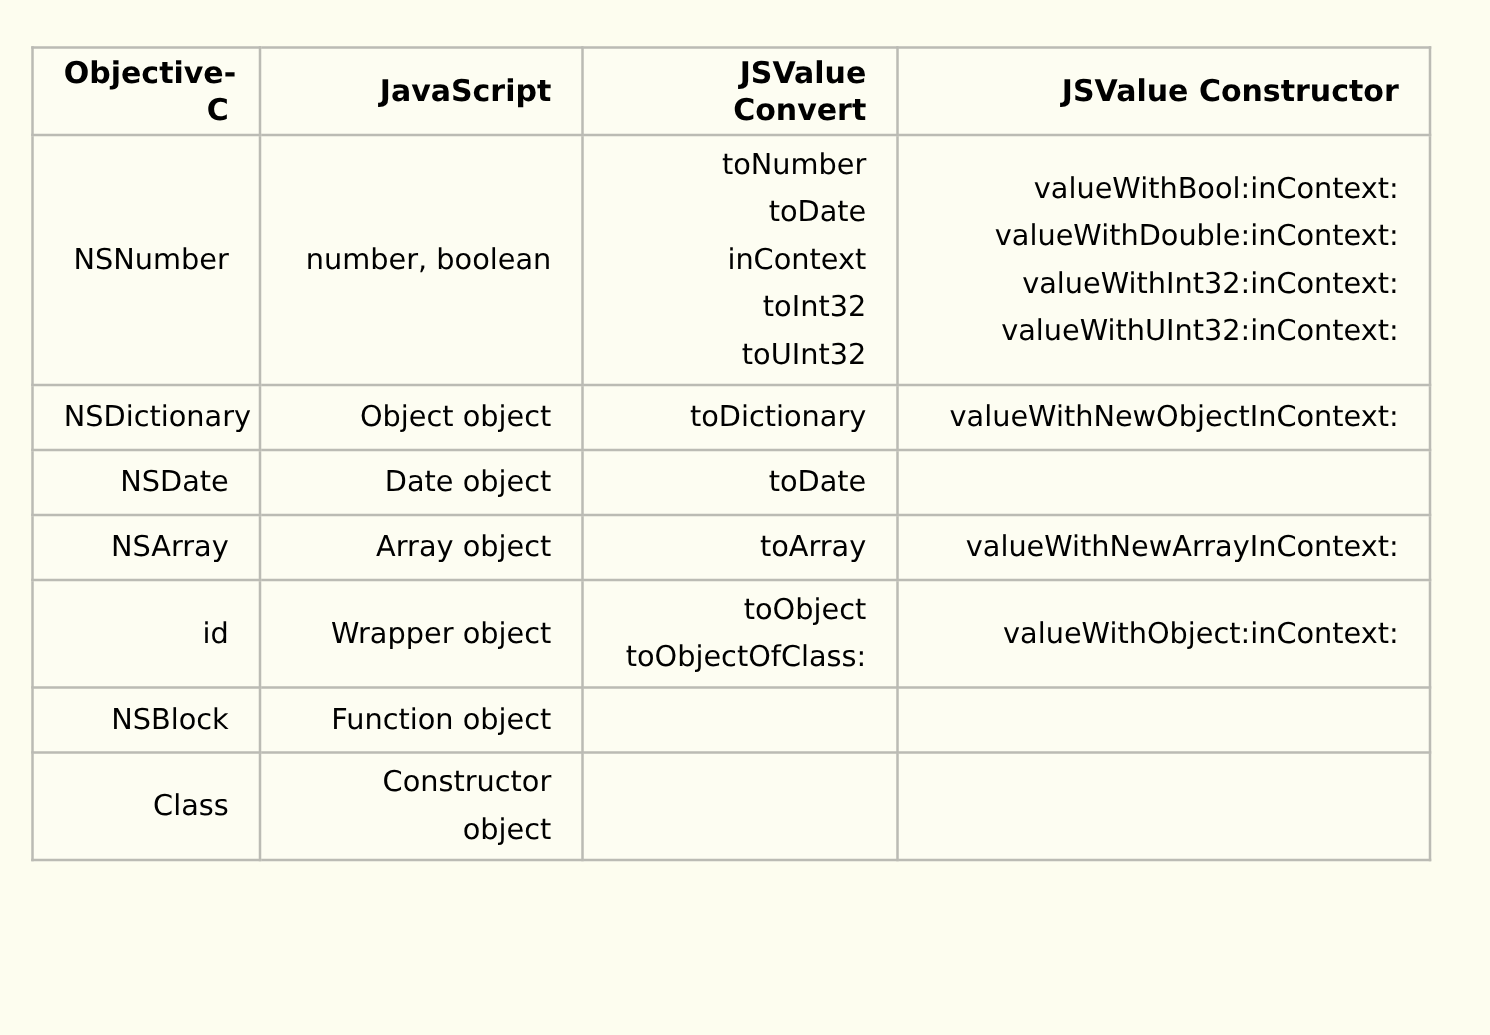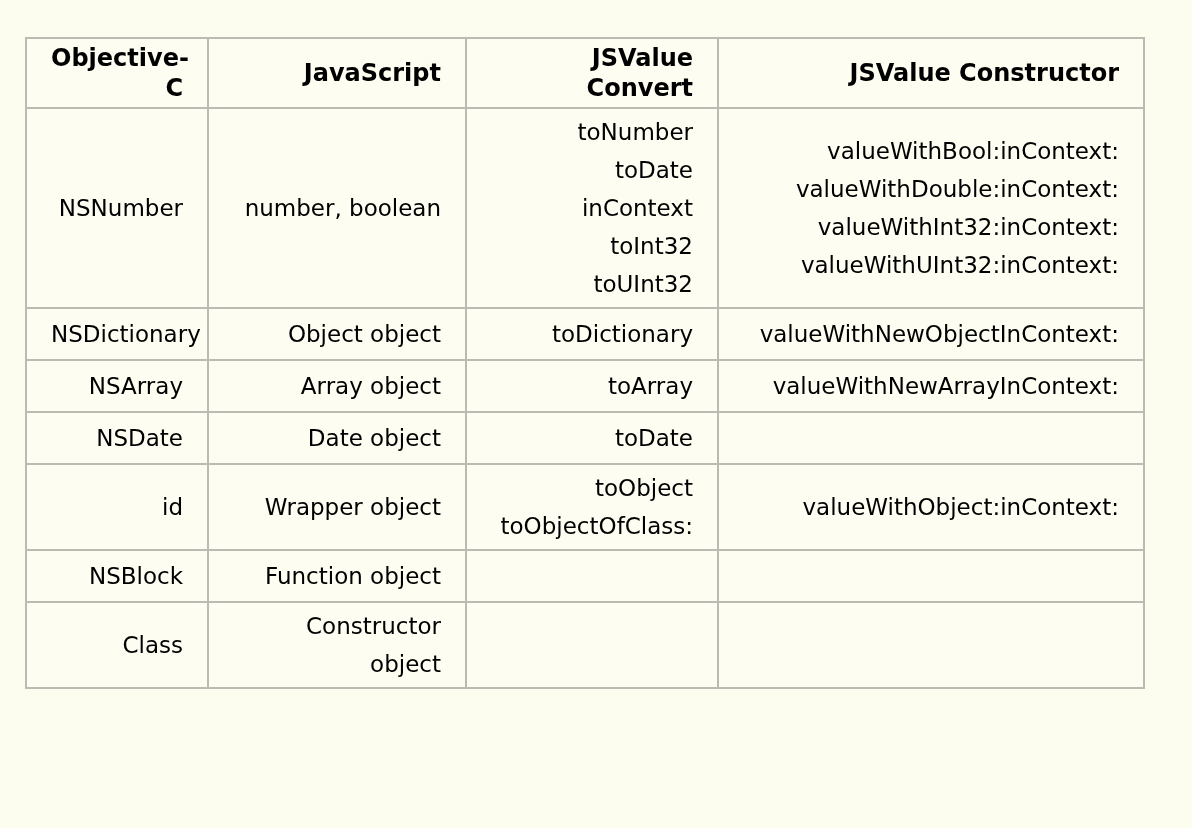--- a/index.html
+++ b/index.html
@@ -98,43 +98,43 @@
         </td>
         <td>
           <div>toDictionary</div>
         </td>
         <td>
           <div>valueWithNewObjectInContext:</div>
         </td>
       </tr>
       <tr>
         <td>
+          <div>NSDate</div>
+        </td>
+        <td>
+          <div>Date object</div>
+        </td>
+        <td>
+          <div>toDate</div>
+        </td>
+        <td></td>
+      </tr>
+      <tr>
+        <td>
           <div>NSArray</div>
         </td>
         <td>
           <div>Array object</div>
         </td>
         <td>
           <div>toArray</div>
         </td>
         <td>
           <div>valueWithNewArrayInContext:</div>
         </td>
-      </tr>
-      <tr>
-        <td>
-          <div>NSDate</div>
-        </td>
-        <td>
-          <div>Date object</div>
-        </td>
-        <td>
-          <div>toDate</div>
-        </td>
-        <td></td>
       </tr>
       <tr>
         <td>
           <div>id</div>
         </td>
         <td>
           <div>Wrapper object</div>
         </td>
         <td>
           <div>toObject</div>

